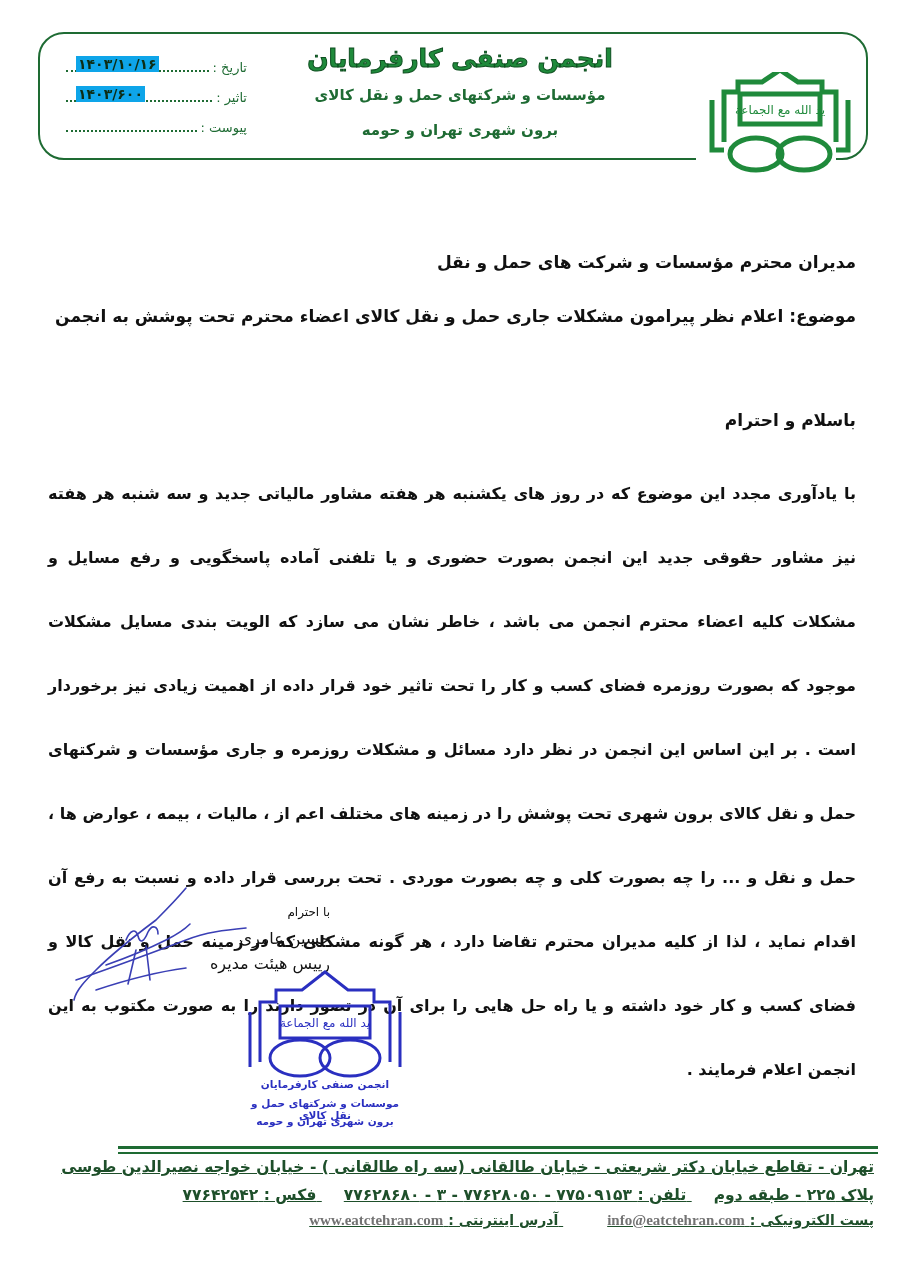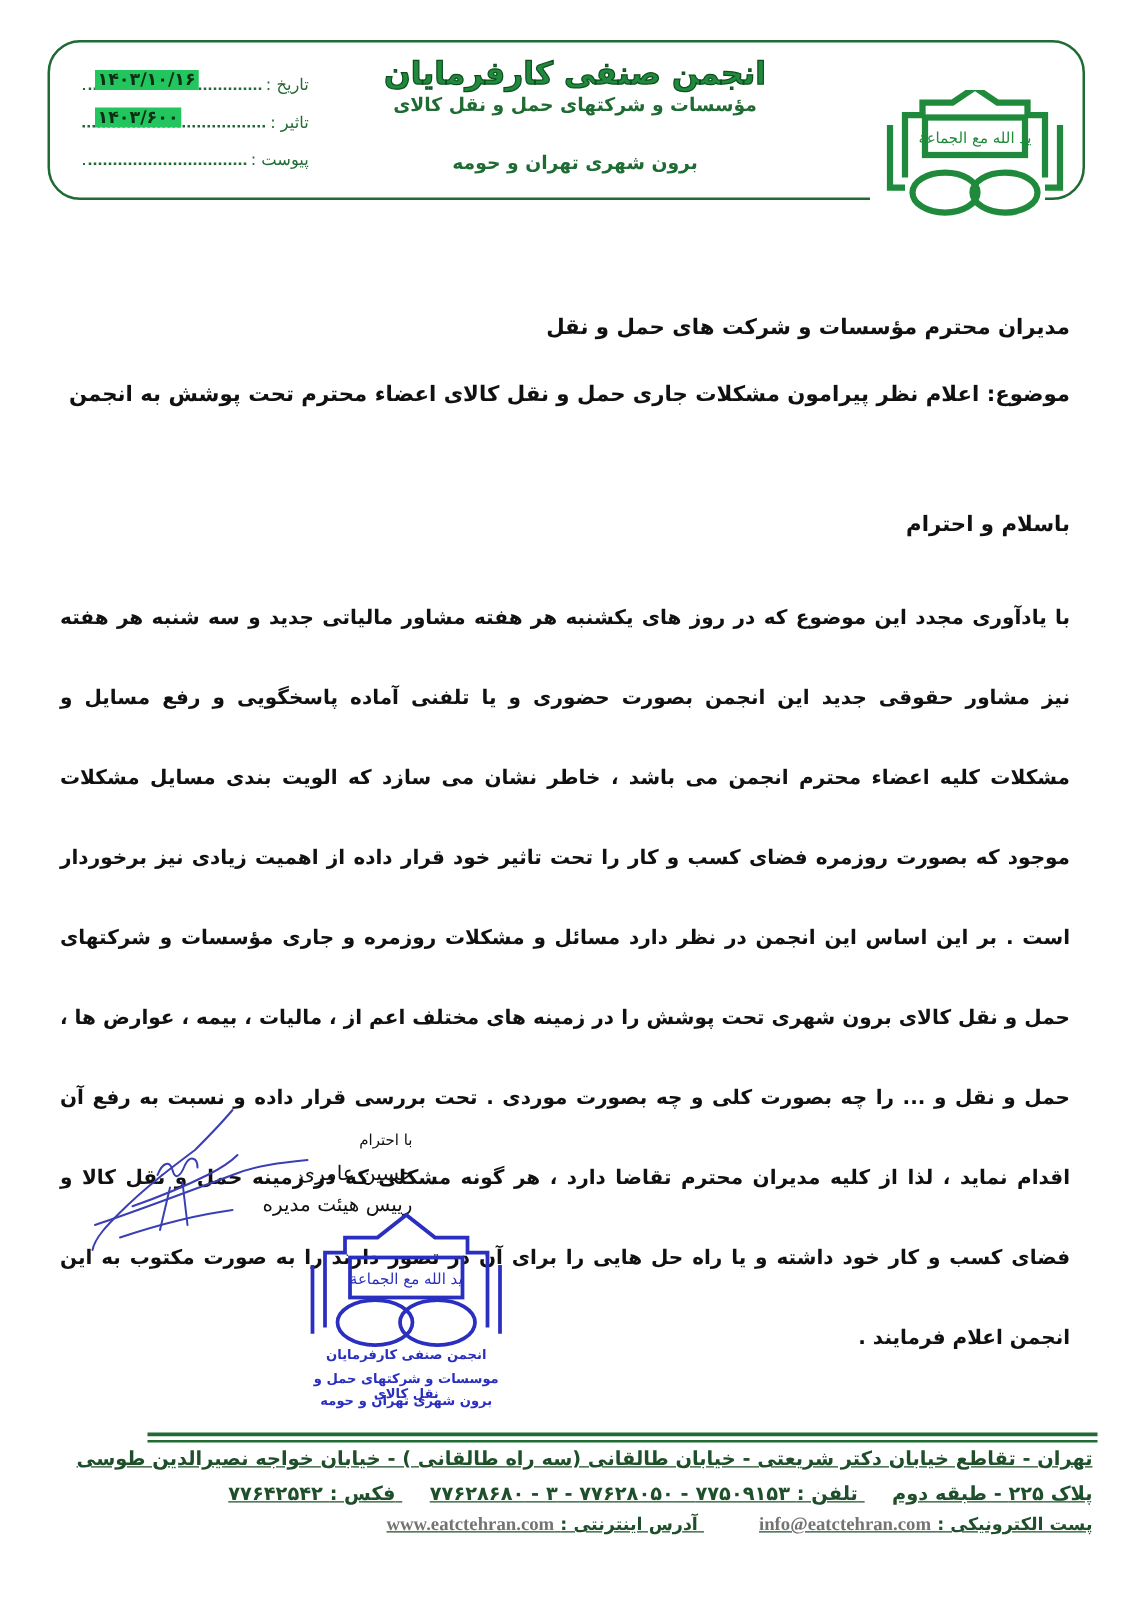--- a/index.html
+++ b/index.html
@@ -19,29 +19,29 @@
   }
   .org-title {
     position: absolute; left: 290px; top: 44px; width: 340px; text-align: center;
     direction: rtl; font-size: 25px; font-weight: bold; color: #1f8a3b;
     -webkit-text-stroke: 1px #0e4f20; letter-spacing: 1px;
   }
   .org-sub {
     position: absolute; left: 290px; width: 340px; text-align: center; direction: rtl;
     font-size: 15px; font-weight: bold; color: #1e6b33;
   }
-  .org-sub.s1 { top: 75px; }
+  .org-sub.s1 { top: 86px; }
   .org-sub.s2 { top: 121px; }
   .meta-row {
     position: absolute; left: 62px; width: 185px; direction: rtl; display: flex; align-items: baseline;
     font-size: 13px; color: #1e6b33;
   }
   .meta-row .lbl { white-space: nowrap; }
   .meta-row .dots { flex: 1; border-bottom: 2px dotted #1e6b33; margin: 0 4px; height: 10px; position: relative; }
-  .meta-row .val { position: absolute; left: 10px; bottom: -2px; font-weight: bold; color: #0d2d14; font-size: 14px; background: #22c55e; padding: 0 2px; }
+  .meta-row .val { position: absolute; left: 10px; bottom: -2px; font-weight: bold; color: #0d2d14; font-size: 14px; background: #0ea5e9; padding: 0 2px; }
   .meta-row.r1 { top: 60px; }
   .meta-row.r2 { top: 90px; }
   .meta-row.r3 { top: 120px; }
 
   .addressee {
     position: absolute; right: 48px; top: 252px; direction: rtl; font-size: 17px; font-weight: bold;
   }
   .subject {
     position: absolute; right: 48px; top: 306px; direction: rtl; font-size: 17px; font-weight: bold;
   }

